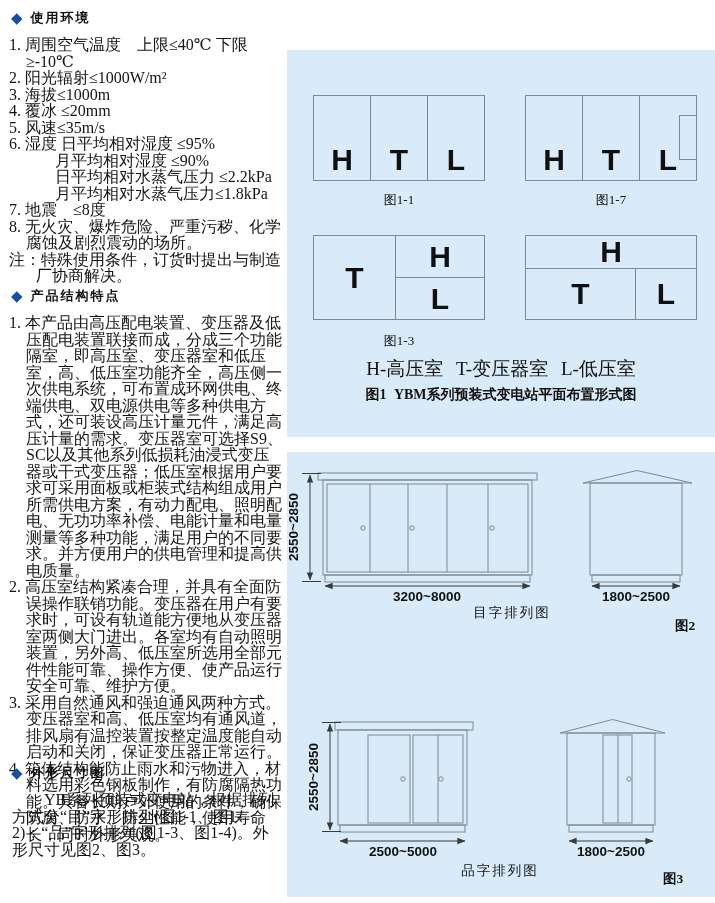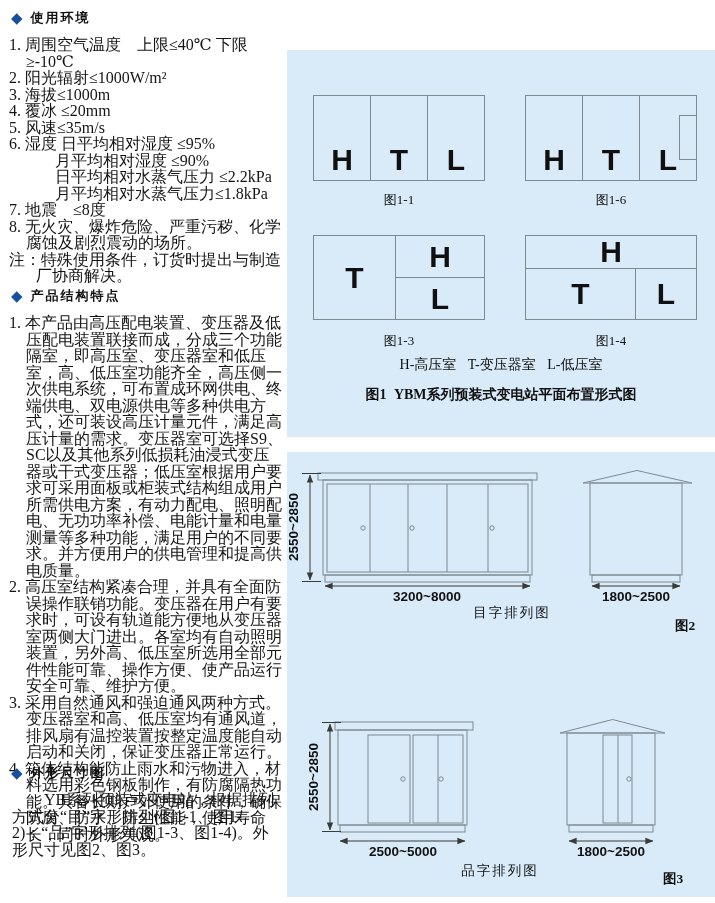--- a/index.html
+++ b/index.html
@@ -32,21 +32,21 @@
   .brd-b{border-bottom:1px solid #7d8a92;}
   .room{font-family:"Liberation Sans","DejaVu Sans",sans-serif;font-weight:bold;
         font-size:30px;color:#101010;line-height:1;}
   .room-bottom{position:absolute;left:0;right:0;bottom:5px;text-align:center;}
   .room-center{display:flex;align-items:center;justify-content:center;height:100%;}
   .niche{position:absolute;right:-1px;top:19px;width:18px;height:45px;
          border:1px solid #7d8a92;box-sizing:border-box;}
   .figlab{position:absolute;text-align:center;font-size:13px;color:#111;
           font-family:"Liberation Serif","DejaVu Serif",serif;}
   .legend{position:absolute;left:0;right:0;top:306px;text-align:center;
-          font-size:14px;word-spacing:8px;color:#111;}
+          font-size:19px;word-spacing:8px;color:#111;}
   .fig1cap{position:absolute;left:0;right:0;top:336px;text-align:center;
            font-size:14px;font-weight:600;word-spacing:4px;color:#111;}
 
   
   .cab{fill:none;stroke:#7d8a92;stroke-width:1;}
   .dim{stroke:#3a3a3a;stroke-width:1;fill:none;}
   .dimtxt{font-family:"Liberation Sans","DejaVu Sans",sans-serif;
           font-weight:bold;font-size:13.5px;fill:#111;}
   .cap{font-family:"Liberation Serif","DejaVu Serif",serif;font-size:13.5px;fill:#111;
        letter-spacing:2px;}
@@ -125,21 +125,21 @@
         <div class="room room-bottom">H</div>
       </div>
       <div class="pcell brd-r" style="left:57px;top:0;width:57px;height:100%;">
         <div class="room room-bottom">T</div>
       </div>
       <div class="pcell" style="left:114px;top:0;width:56px;height:100%;">
         <div class="niche"></div>
         <div class="room room-bottom">L</div>
       </div>
     </div>
-    <div class="figlab" style="left:238px;top:141px;width:172px;">图1-6</div>
+    <div class="figlab" style="left:238px;top:141px;width:172px;">图1-7</div>
 
     <div class="planbox" style="left:26px;top:185px;width:172px;height:85px;">
       <div class="pcell brd-r" style="left:0;top:0;width:82px;height:100%;">
         <div class="room-center">
             <span class="room">T</span>
           </div>
       </div>
       <div class="pcell brd-b" style="left:82px;top:0;width:88px;height:42px;">
         <div class="room-center">
             <span class="room">H</span>
@@ -163,21 +163,20 @@
         <div class="room-center">
             <span class="room">T</span>
           </div>
       </div>
       <div class="pcell" style="left:110px;top:33px;width:60px;height:50px;">
         <div class="room-center">
             <span class="room">L</span>
           </div>
       </div>
     </div>
-    <div class="figlab" style="left:238px;top:282px;width:172px;">图1-4</div>
 
     <div class="legend">H-高压室 T-变压器室 L-低压室</div>
     <div class="fig1cap">图1 YBM系列预装式变电站平面布置形式图</div>
   </div>
 
   <div class="panel panel2">
     <svg width="428" height="445" viewBox="0 0 428 445">
       <defs>
         <marker id="arw" viewBox="0 0 10 10" refX="9.5" refY="5" markerWidth="8" markerHeight="8" orient="auto-start-reverse">
           <path d="M0 1 L10 5 L0 9 Z" fill="#3a3a3a"></path>

